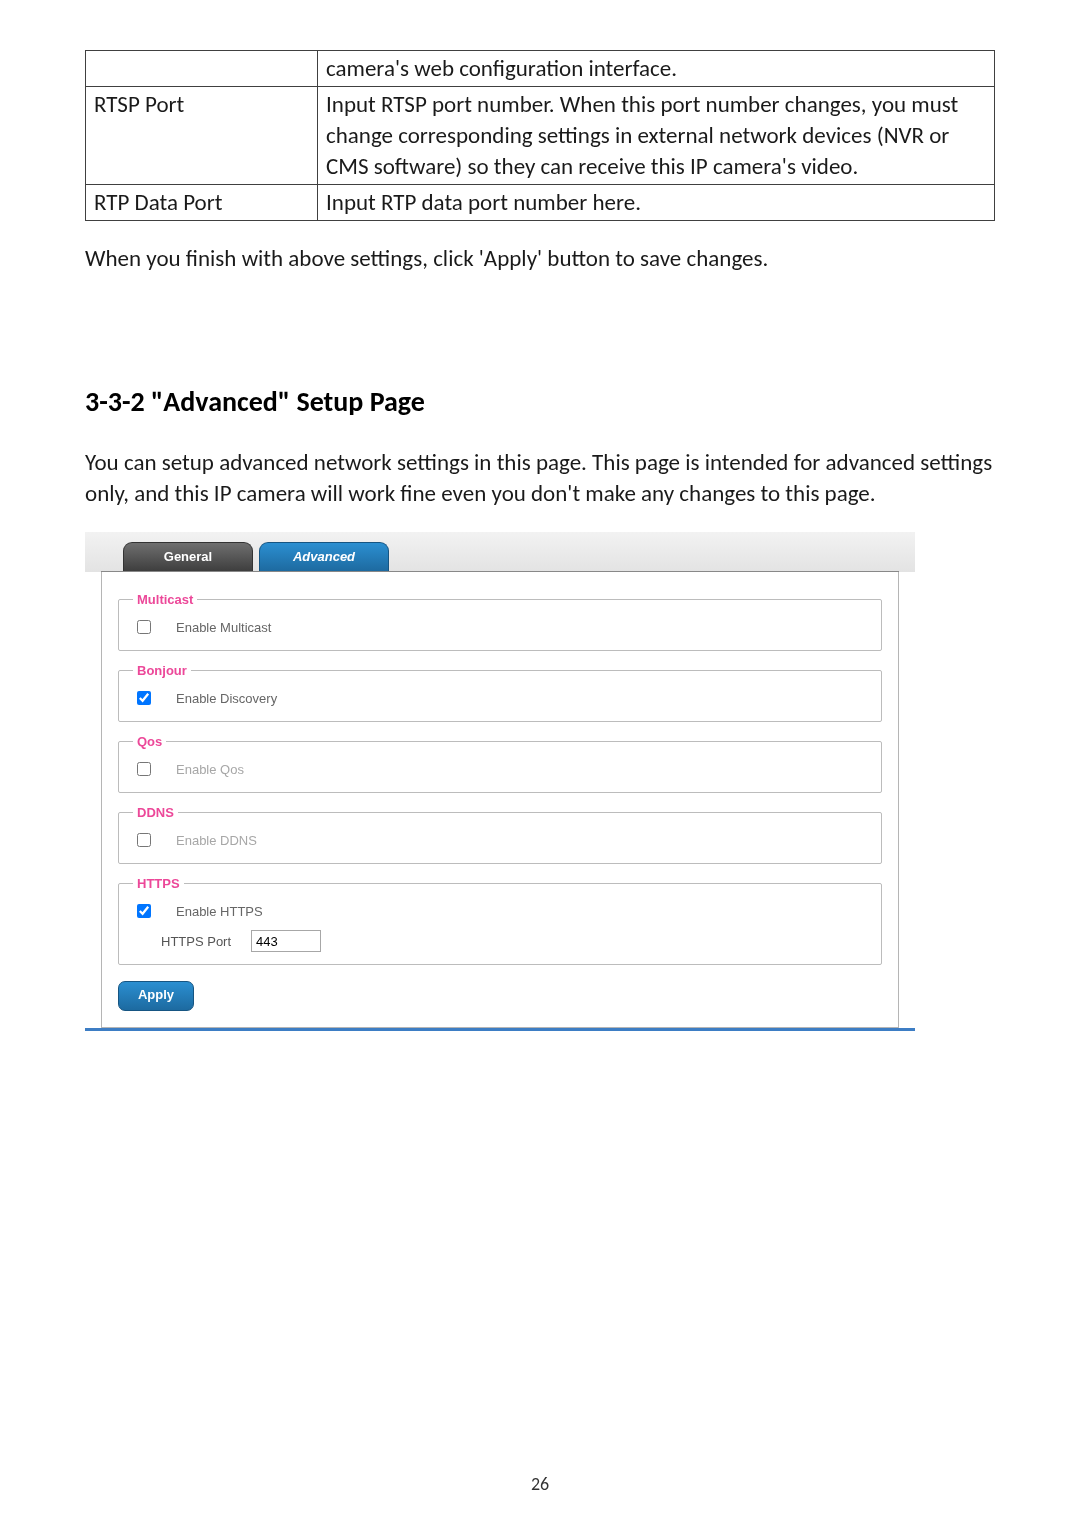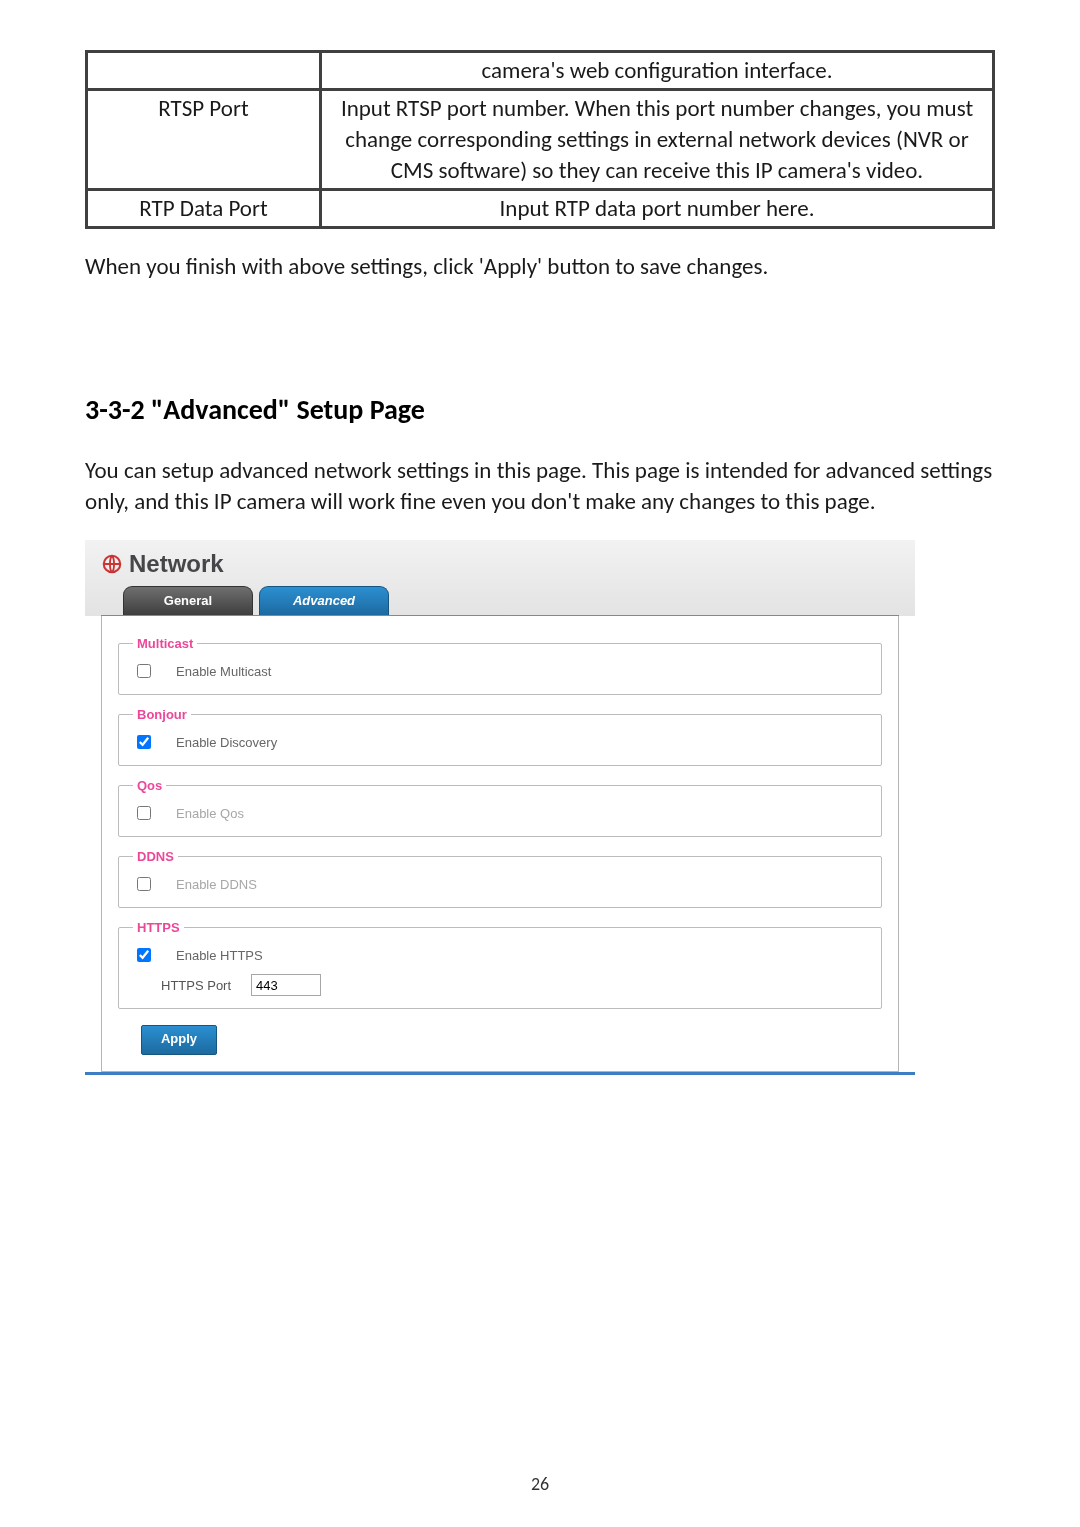--- a/index.html
+++ b/index.html
@@ -18,24 +18,23 @@
   }
 
   
   table.spec {
     border-collapse: collapse;
     width: 100%;
     font-size: 23px;
     line-height: 1.35;
   }
   table.spec td {
-    border: 3px solid #404040;
+    border: 1px solid #404040;
     padding: 2px 8px;
     vertical-align: top;
-    text-align: center;
   }
   table.spec td.col-left {
     width: 215px;
   }
 
   .body-text {
     font-size: 23px;
     line-height: 1.35;
     margin-top: 22px;
   }
@@ -150,22 +149,21 @@
     margin-top: 4px;
     min-width: 74px;
     height: 28px;
     line-height: 26px;
     text-align: center;
     color: #fff;
     font-weight: bold;
     font-size: 13px;
     background: linear-gradient(#2b8fd1, #1d6aa0);
     border: 1px solid #165582;
-    border-radius: 2px;
-    margin-left: 23px;
+    border-radius: 7px;
   }
 
   .page-num {
     position: absolute;
     bottom: 32px;
     left: 0; right: 0;
     text-align: center;
     font-size: 18px;
     color: #333;
   }
@@ -194,27 +192,20 @@
 
   <p class="body-text">When you finish with above settings, click 'Apply' button to save changes.</p>
 
   <h2 class="section-heading">3-3-2 "Advanced" Setup Page</h2>
 
   <p class="body-text" style="margin-top:17px">You can setup advanced network settings in this page. This page is intended for advanced settings only, and this IP camera will work fine even you don't make any changes to this page.</p>
 
   <div class="screenshot">
 
     <div class="shot-header">
-      <div class="net-title">
-        <svg width="22" height="22" viewBox="0 0 24 24">
-          <ellipse cx="12" cy="12" rx="9" ry="9" fill="none" stroke="#c33" stroke-width="2.2"></ellipse>
-          <path d="M3 12h18M12 3c3 3 3 15 0 18M12 3c-3 3-3 15 0 18" fill="none" stroke="#c33" stroke-width="2"></path>
-        </svg>
-        <span>Network</span>
-      </div>
 
       <div class="tabs">
         <div class="tab">General</div>
         <div class="tab active">Advanced</div>
       </div>
       <div class="tab-sep"></div>
     </div>
 
     <div class="panel">
 

